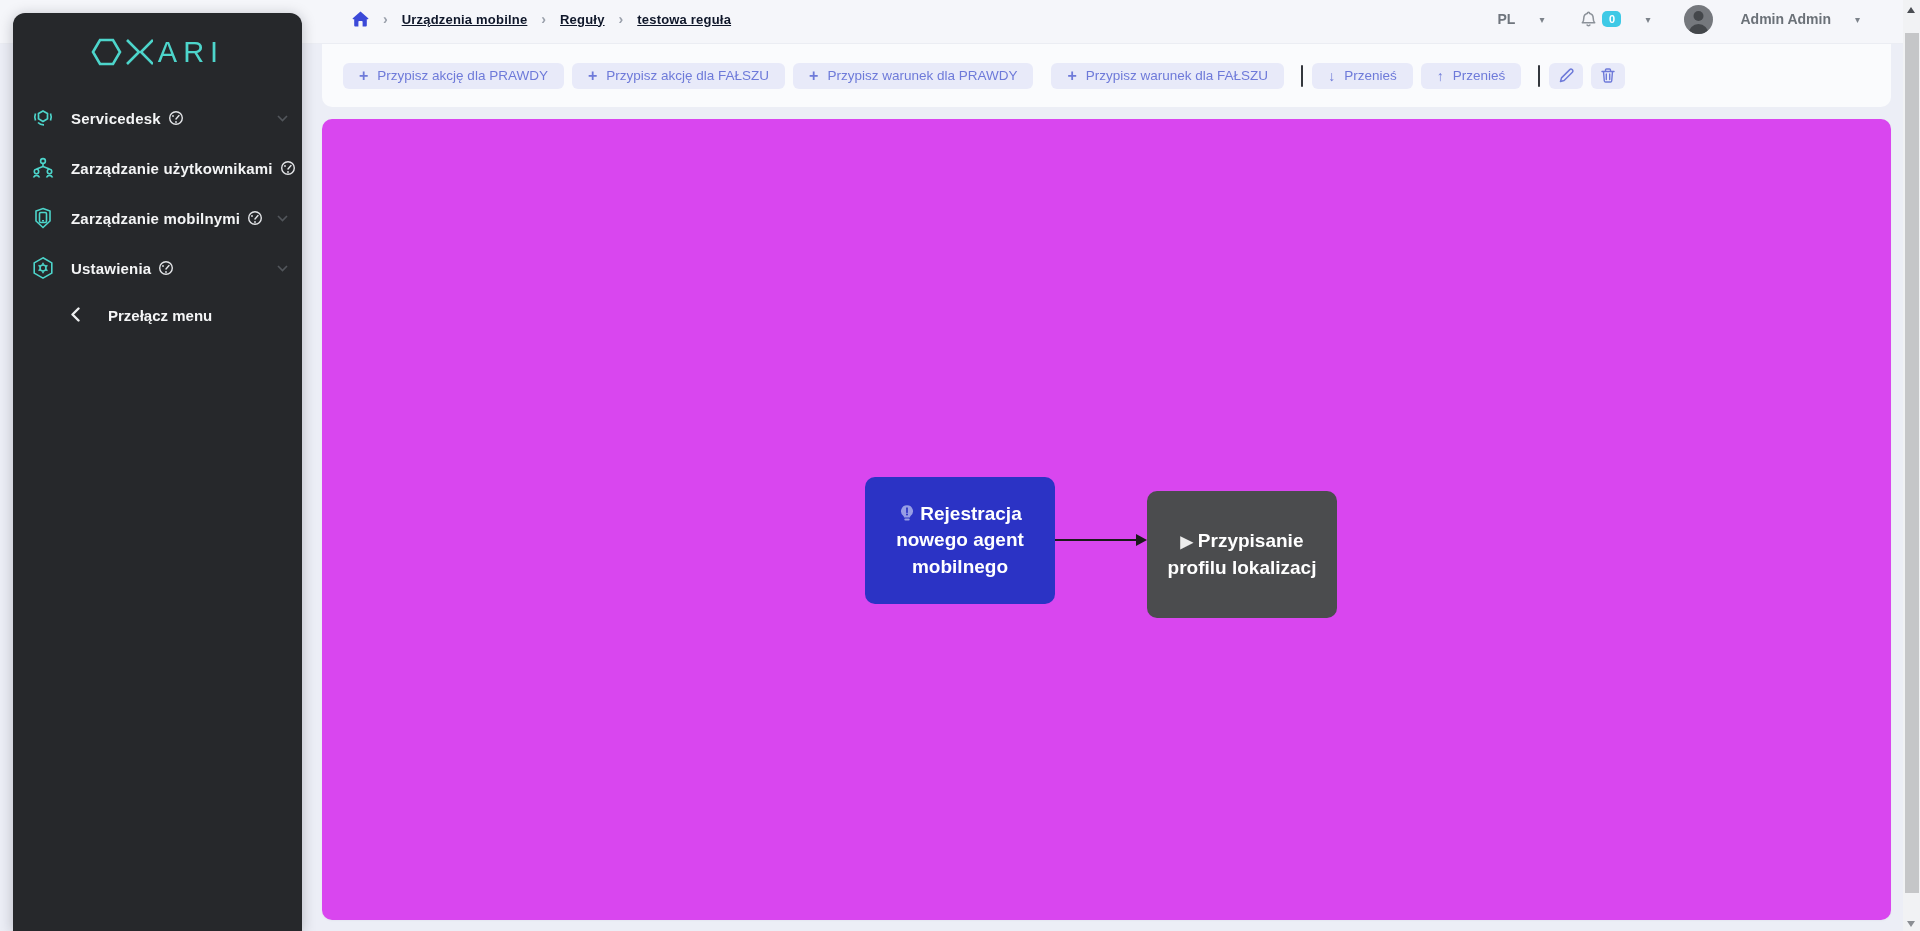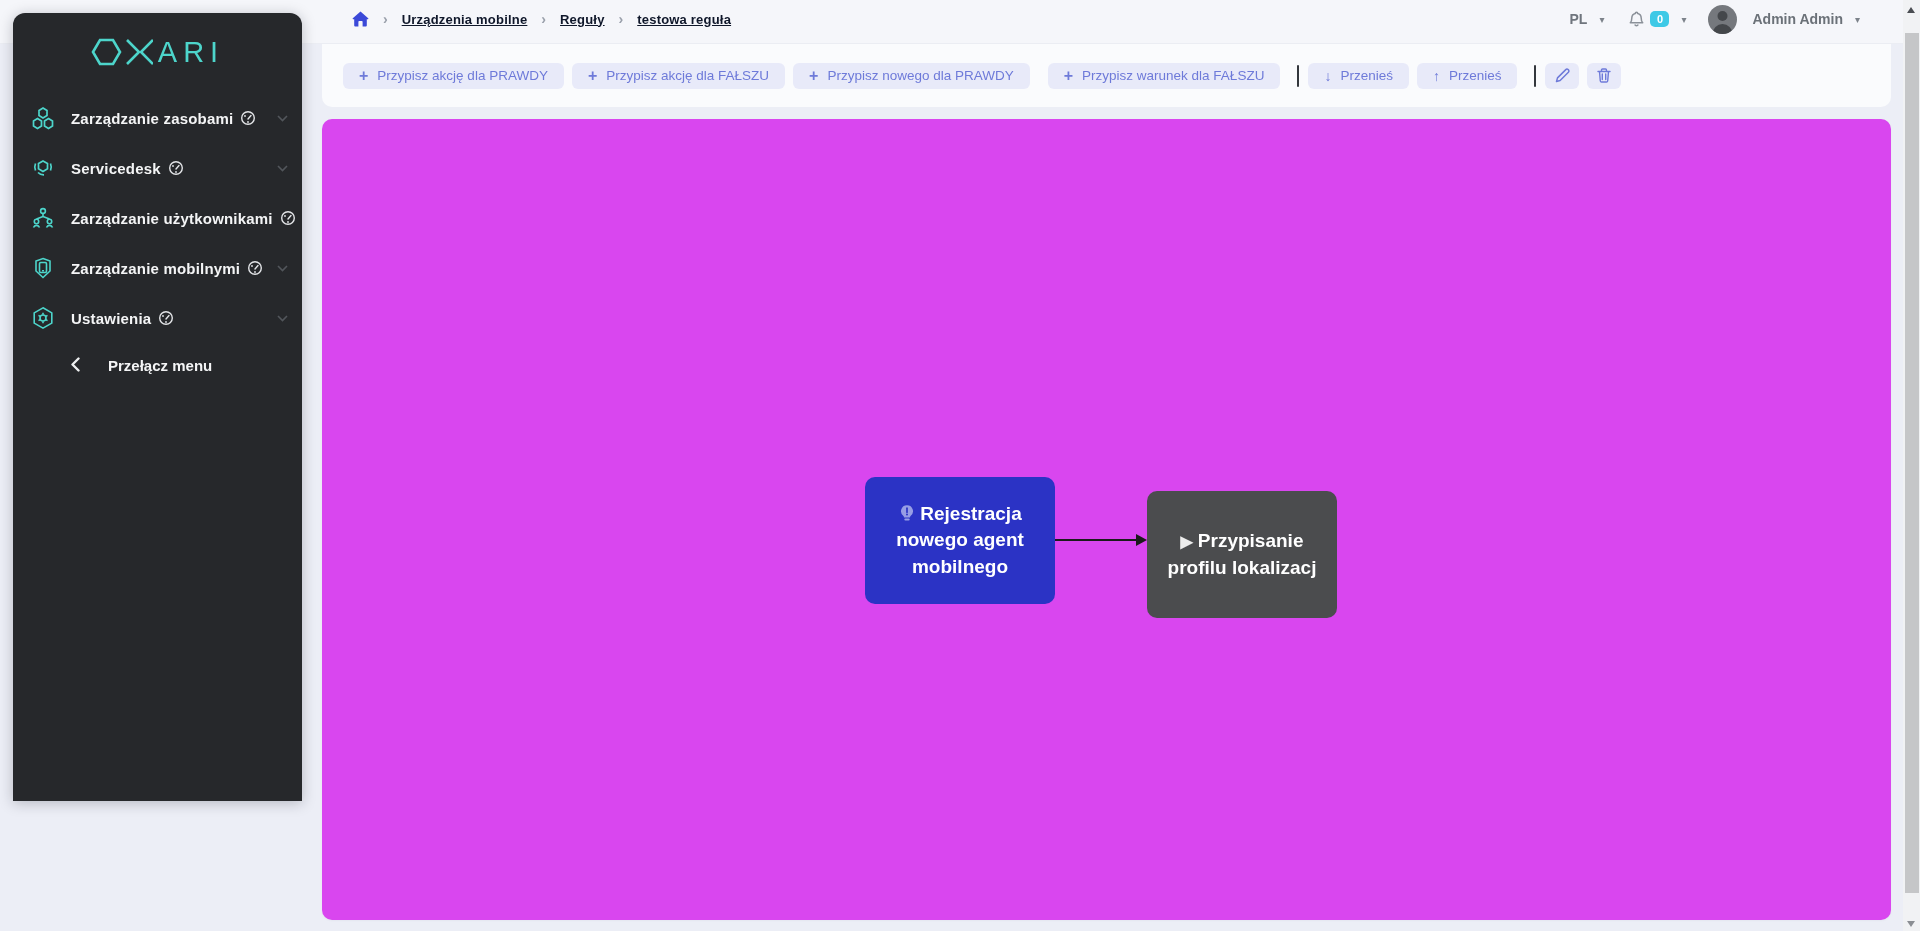--- a/index.html
+++ b/index.html
@@ -9,30 +9,30 @@
   .screen { position:absolute; inset:0; width:1920px; height:931px; }
 
   
   .header-strip { position:absolute; left:0; top:0; width:1903px; height:44px; background:#f5f6fa; border-bottom:1px solid #ebedf3; }
 
   .breadcrumb { position:absolute; left:352px; top:0; height:38px; display:flex; align-items:center; gap:14px; }
   .bc-home { display:flex; align-items:center; cursor:pointer; }
   .bc-sep { color:#9aa0ab; font-size:14px; font-weight:bold; }
   .bc-link { color:#0f172a; font-size:13px; font-weight:bold; text-decoration:underline; cursor:pointer; letter-spacing:.2px; }
 
-  .topbar-right { position:absolute; right:60px; top:0; height:38px; display:flex; align-items:center; gap:10px; }
+  .topbar-right { position:absolute; right:60px; top:0; height:38px; display:flex; align-items:center; gap:22px; }
   .lang { color:#6f757d; font-size:14px; font-weight:bold; }
   .caret { color:#7c828a; font-size:10px; margin-left:2px; }
   .bell-wrap { display:flex; align-items:center; gap:5px; margin-left:14px; }
   .notif-badge { background:#3ec9e6; color:#ffffff; font-size:11px; font-weight:bold; border-radius:5px; min-width:19px; height:16px; display:flex; align-items:center; justify-content:center; padding:0 4px; }
   .avatar { width:29px; height:29px; border-radius:50%; background:#75787d; overflow:hidden; display:flex; align-items:flex-end; justify-content:center; margin-left:12px; }
   .user-name { color:#6b7178; font-size:14px; font-weight:bold; margin-left:5px; }
 
   
-  .sidebar { position:absolute; left:13px; top:13px; width:289px; height:788px; background:#26282b; border-radius:12px 12px 0 0; box-shadow:0 2px 14px rgba(20,25,35,.25); z-index:5; }
+  .sidebar { position:absolute; left:13px; top:13px; width:289px; height:918px; background:#26282b; border-radius:12px 12px 0 0; box-shadow:0 2px 14px rgba(20,25,35,.25); z-index:5; }
   .logo-row { height:78px; display:flex; align-items:center; justify-content:center; cursor:pointer; }
   .logo-suffix { color:#4dd5cb; font-size:29px; letter-spacing:6px; font-weight:400; margin-left:5px; }
   .nav { padding-top:2px; }
   .nav-item { height:50px; display:flex; align-items:center; padding:0 14px 0 18px; cursor:pointer; }
   .nav-item .nicon { width:24px; height:24px; flex:0 0 24px; display:flex; align-items:center; justify-content:center; }
   .nav-label { color:#f4f5f6; font-size:15px; font-weight:bold; margin-left:16px; letter-spacing:.2px; white-space:nowrap; }
   .gauge { margin-left:7px; flex:0 0 16px; }
   .nav-chev { margin-left:auto; opacity:.75; }
   .toggle-row { margin-top:14px; height:44px; display:flex; padding:0 14px 0 22px; cursor:pointer;margin-left:36px; }
   .toggle-label { color:#f4f5f6; font-size:15px; font-weight:bold; margin-left:28px; }
@@ -110,39 +110,20 @@
       <svg width="62" height="32" viewBox="0 0 62 32">
         <polygon points="2,16 9,4 22,4 29,16 22,28 9,28" fill="none" stroke="#4dd5cb" stroke-width="2.6"></polygon>
         <polyline points="36,4 48,16 36,28" fill="none" stroke="#4dd5cb" stroke-width="2.6"></polyline>
         <polyline points="62,4 50,16 62,28" fill="none" stroke="#4dd5cb" stroke-width="2.6"></polyline>
       </svg>
       <span class="logo-suffix">ARI</span>
     </div>
 
     <div class="nav">
 
-      <div class="nav-item">
-        <span class="nicon">
-          <svg width="24" height="24" viewBox="0 0 24 24" fill="none" stroke="#4dd5cb" stroke-width="1.7">
-            <polygon points="12,2 16,4.5 16,9.5 12,12 8,9.5 8,4.5"></polygon>
-            <polygon points="6.5,12.5 10.5,15 10.5,20 6.5,22.5 2.5,20 2.5,15"></polygon>
-            <polygon points="17.5,12.5 21.5,15 21.5,20 17.5,22.5 13.5,20 13.5,15"></polygon>
-          </svg>
-        </span>
-        <span class="nav-label">Zarządzanie zasobami</span>
-        <svg class="gauge" width="16" height="16" viewBox="0 0 16 16">
-            <circle cx="8" cy="8" r="6.3" fill="none" stroke="#e3e5e8" stroke-width="1.4"></circle>
-            <line x1="8" y1="9" x2="11" y2="5.5" stroke="#e3e5e8" stroke-width="1.4" stroke-linecap="round"></line>
-            <circle cx="5" cy="6" r="0.9" fill="#e3e5e8"></circle>
-            <circle cx="8" cy="12" r="0.9" fill="#e3e5e8"></circle>
-          </svg>
-        <svg class="nav-chev" width="11" height="7" viewBox="0 0 11 7">
-            <polyline points="1,1 5.5,5.5 10,1" fill="none" stroke="#61666c" stroke-width="1.6"></polyline>
-          </svg>
-      </div>
 
       <div class="nav-item">
         <span class="nicon">
           <svg width="24" height="24" viewBox="0 0 24 24" fill="none" stroke="#4dd5cb" stroke-width="1.7">
             <polygon points="12,5 16.5,7.6 16.5,12.8 12,15.4 7.5,12.8 7.5,7.6"></polygon>
             <path d="M4.5 7.5 a9 9 0 0 0 0 7"></path>
             <path d="M19.5 7.5 a9 9 0 0 1 0 7"></path>
             <path d="M7 16.5 a8 8 0 0 0 6 2.3"></path>
           </svg>
         </span>
@@ -236,21 +217,21 @@
     <button class="tbtn">
       <span class="plus">+</span>
       <span>Przypisz akcję dla PRAWDY</span>
     </button>
     <button class="tbtn">
       <span class="plus">+</span>
       <span>Przypisz akcję dla FAŁSZU</span>
     </button>
     <button class="tbtn">
       <span class="plus">+</span>
-      <span>Przypisz nowego dla PRAWDY</span>
+      <span>Przypisz warunek dla PRAWDY</span>
     </button>
     <button class="tbtn gap-left">
       <span class="plus">+</span>
       <span>Przypisz warunek dla FAŁSZU</span>
     </button>
     <div class="tb-divider"></div>
     <button class="tbtn">
       <span class="arrow-glyph">↓</span>
       <span>Przenieś</span>
     </button>

